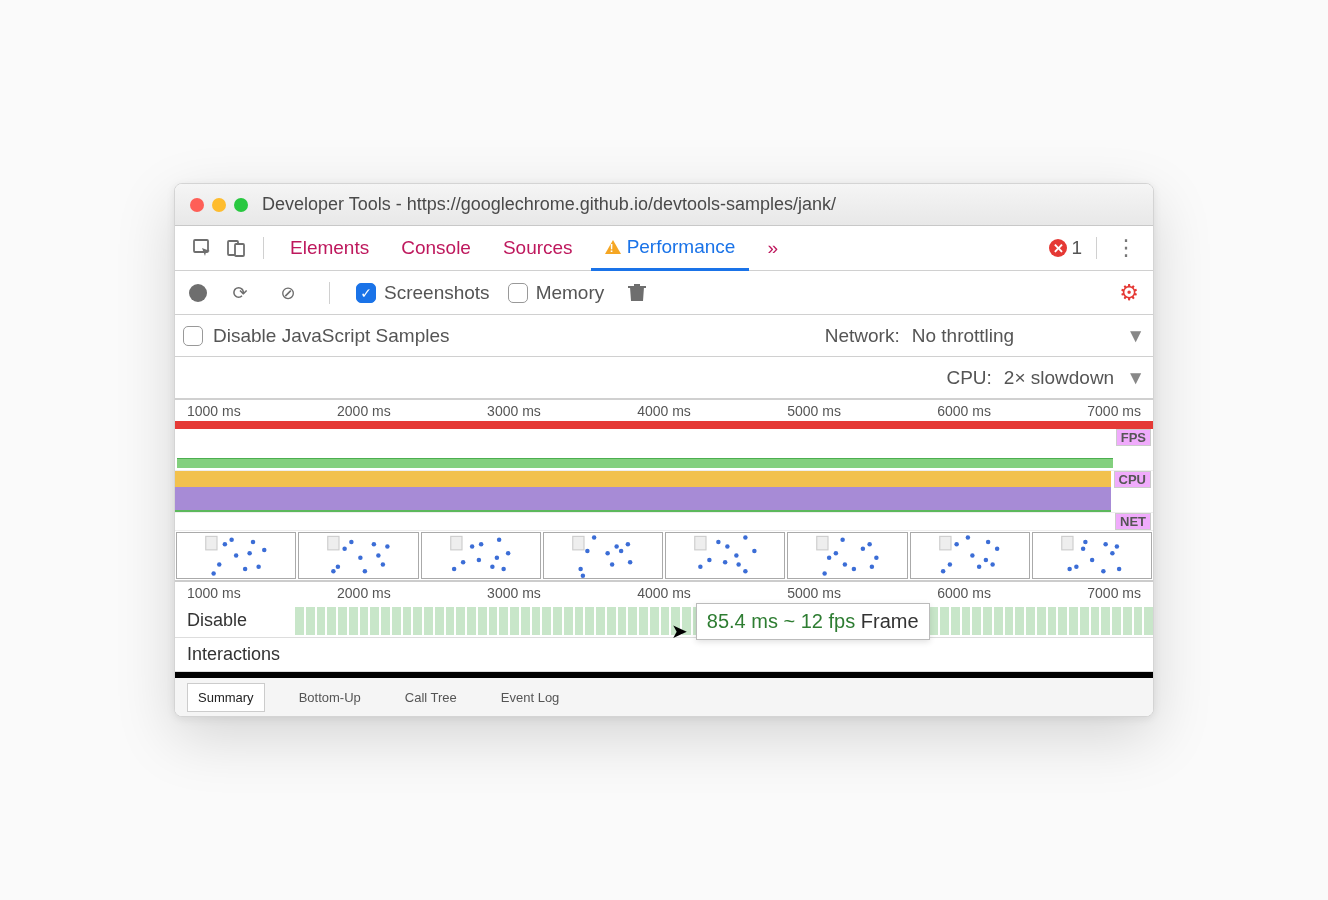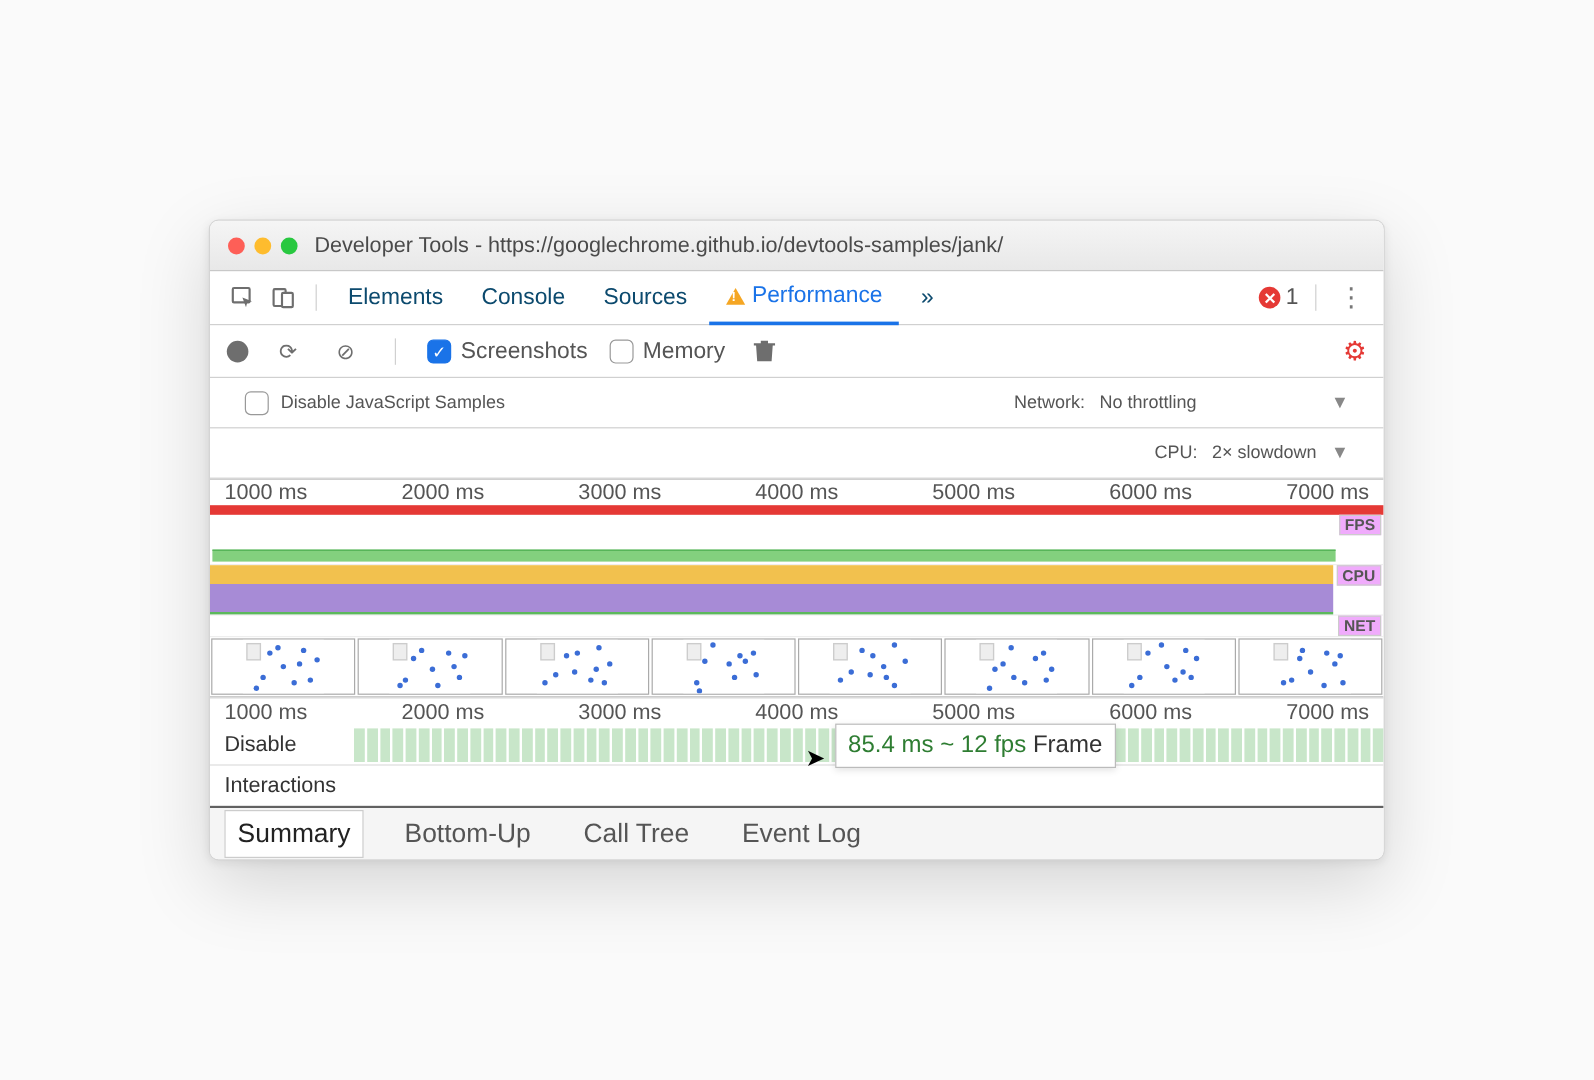--- a/index.html
+++ b/index.html
@@ -8,60 +8,60 @@
 .titlebar{height:42px;background:linear-gradient(#f5f5f5,#e8e8e8);display:flex;align-items:center;padding:0 15px;border-bottom:1px solid #c8c8c8}
 .traffic{display:flex;gap:8px;margin-right:14px}
 .dot{width:14px;height:14px;border-radius:50%}
 .red{background:#fe5f57}
 .yellow{background:#febc2e}
 .green{background:#28c840}
 .title{font-size:18px;color:#4a4a4a;white-space:nowrap}
 .tabs{height:45px;display:flex;align-items:center;padding:0 12px;border-bottom:1px solid #d0d0d0;gap:4px}
 .icon-btn{width:30px;height:30px;display:flex;align-items:center;justify-content:center;color:#6e6e6e;cursor:pointer;font-size:18px}
 .sep{width:1px;height:22px;background:#d0d0d0;margin:0 8px}
-.tab{padding:0 14px;height:45px;display:flex;align-items:center;color:#0c4a6e;font-size:19px;cursor:pointer;gap:6px}
+.tab{padding:0 14px;height:45px;display:flex;align-items:center;color:#be185d;font-size:19px;cursor:pointer;gap:6px}
 .tab.active{color:#1a73e8;border-bottom:3px solid #1a73e8;margin-bottom:-1px}
 .warn-tri{width:0;height:0;border-left:8px solid transparent;border-right:8px solid transparent;border-bottom:14px solid #f5a623;position:relative}
 .warn-tri::after{content:"!";position:absolute;top:2px;left:-3px;color:#fff;font-size:11px;font-weight:700}
 .right-cluster{margin-left:auto;display:flex;align-items:center;gap:6px}
 .err-badge{display:flex;align-items:center;gap:4px;color:#555;font-size:19px}
 .err-x{width:18px;height:18px;border-radius:50%;background:#e53935;color:#fff;font-size:13px;display:flex;align-items:center;justify-content:center;font-weight:700}
 .dots{font-size:22px;color:#777}
 .toolbar{height:44px;display:flex;align-items:center;padding:0 14px;border-bottom:1px solid #d0d0d0;gap:18px;font-size:19px;color:#555}
 .record{width:18px;height:18px;border-radius:50%;background:#6e6e6e}
 .cbx{width:20px;height:20px;border-radius:5px;border:1.5px solid #999;display:inline-flex;align-items:center;justify-content:center;flex:none;cursor:pointer}
 .cbx.on{background:#1a73e8;border-color:#1a73e8;color:#fff;font-size:14px}
 .lbl{display:flex;align-items:center;gap:8px}
 .trash{color:#6e6e6e;cursor:pointer}
 .gear{margin-left:auto;color:#e53935;font-size:22px;cursor:pointer}
-.settings-row{height:42px;display:flex;align-items:center;padding:0 29px;border-bottom:1px solid #d0d0d0;font-size:15px;color:#555;gap:8px}
+.settings-row{height:42px;display:flex;align-items:center;padding:0 8px;border-bottom:1px solid #d0d0d0;font-size:19px;color:#555;gap:8px}
 .settings-row .group{display:flex;align-items:center;gap:10px}
 .settings-row .right{margin-left:auto;display:flex;align-items:center;gap:12px}
 .dropdown-arrow{color:#888}
-.ruler{display:flex;justify-content:space-between;padding:0 12px;height:22px;align-items:center;font-size:18px;color:#555;border-top:1px solid #d0d0d0}
+.ruler{display:flex;justify-content:space-between;padding:0 12px;height:22px;align-items:center;font-size:14px;color:#555;border-top:1px solid #d0d0d0}
 .overview{position:relative;border-bottom:1px solid #ccc}
 .dropped{height:8px;background:#e53935}
 .fps-row,.cpu-row,.net-row{position:relative;height:42px;border-bottom:1px solid #eee}
 .row-label{position:absolute;right:2px;top:0;background:#f0abfc;padding:0 4px;font-size:13px;font-weight:700;color:#555;border:1px solid #ccc}
 .fps-bars{position:absolute;bottom:2px;left:2px;right:40px;height:10px;background:#83d07e;border-top:1px solid #4caf50}
 .cpu-bg{position:absolute;inset:0;right:42px;background:linear-gradient(#f2c14e 0 38%,#a78bd6 38% 95%,#5cb85c 95% 100%)}
 .net-row{height:18px}
 .screenshots-strip{height:50px;display:flex;gap:2px;padding:1px;background:#fff;border-bottom:1px solid #ccc;overflow:hidden}
 .thumb{flex:1;position:relative;border:1px solid #aaa}
 .thumb svg{width:100%;height:100%}
 .flamechart .ruler{border-top:none}
 .track{height:34px;display:flex;align-items:center;font-size:18px;color:#333;border-bottom:1px solid #ddd}
 .track-label{width:120px;padding-left:12px;flex:none}
 .frames-bars{flex:1;display:flex;gap:2px;height:28px;align-items:stretch;position:relative}
 .fbar{background:#c8e6c9;flex:1}
 .cursor-tip{position:absolute;top:-4px;left:376px;display:flex;align-items:center;pointer-events:none}
 .cursor-arrow{font-size:20px;color:#000;transform:translateY(10px)}
 .tip{margin-left:8px;background:#fff;border:1px solid #bbb;padding:6px 10px;font-size:20px;white-space:nowrap;box-shadow:0 2px 6px rgba(0,0,0,.12)}
 .tip .m{color:#2e7d32;font-weight:500}
-.results{height:44px;display:flex;align-items:center;padding:0 12px;border-top:1px solid #000000;background:#f5f5f5;gap:24px;font-size:22px;color:#555}
+.results{height:44px;display:flex;align-items:center;padding:0 12px;border-top:6px solid #000000;background:#f5f5f5;gap:24px;font-size:13px;color:#555}
 .results .tab-btn{padding:6px 10px;cursor:pointer}
 .results .tab-btn.active{background:#fff;border:1px solid #ccc;color:#222}
 </style>
 </head>
 <body>
 
 <div class="window">
 
   <div class="titlebar">
     <div class="traffic">

